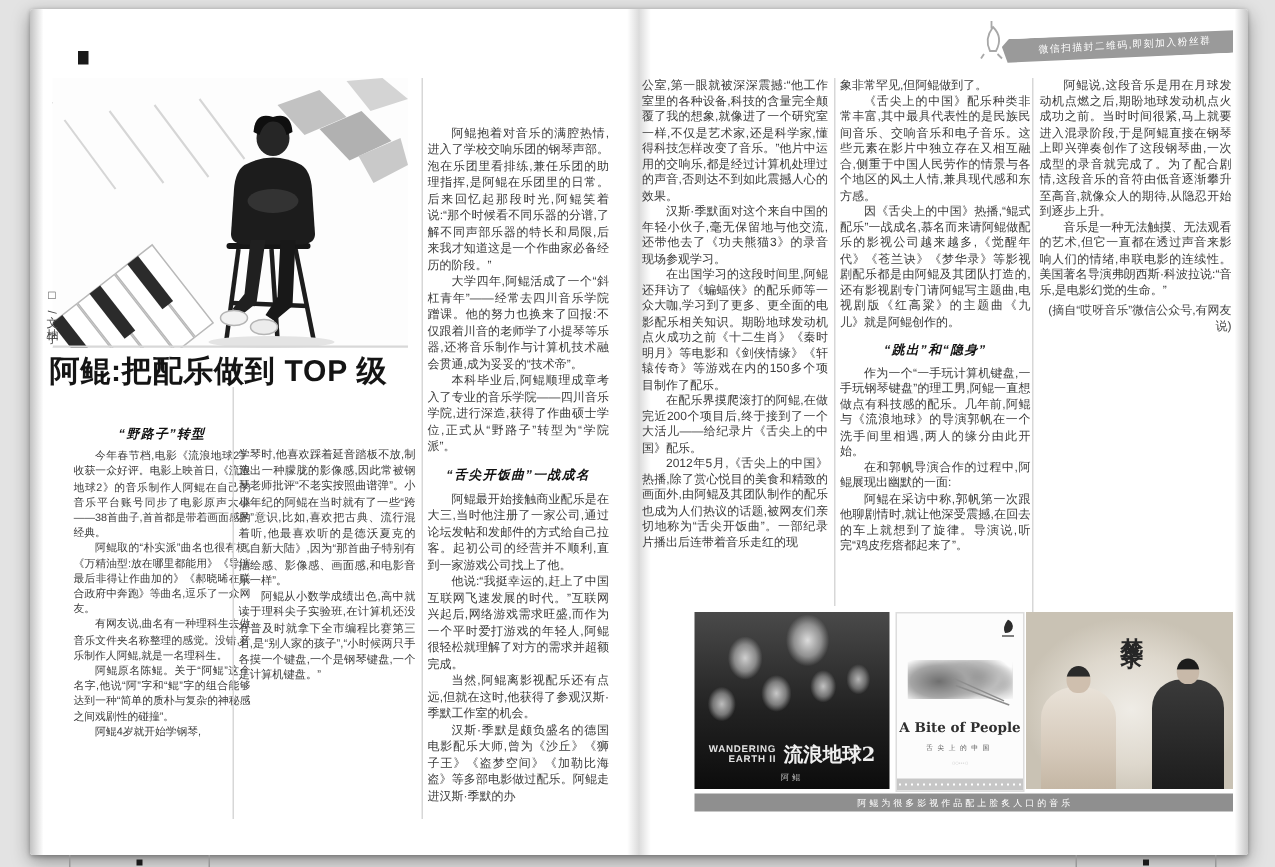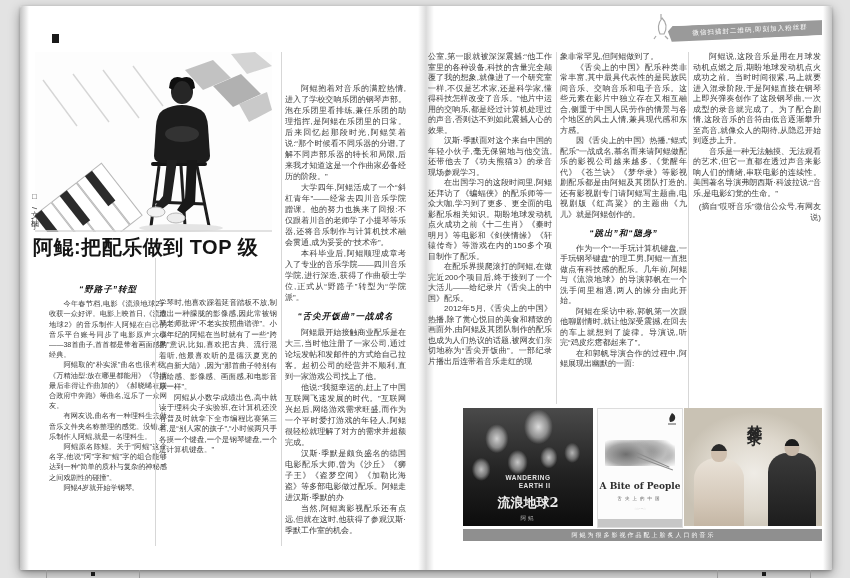--- a/index.html
+++ b/index.html
@@ -56,21 +56,21 @@
   .poster{position:absolute;overflow:hidden;}
   .poster1{background:
     radial-gradient(16px 20px at 26% 26%,#cfcfcf 0%,#8a8a8a 45%,rgba(0,0,0,0) 72%),
     radial-gradient(20px 24px at 58% 16%,#dcdcdc 0%,#909090 45%,rgba(0,0,0,0) 72%),
     radial-gradient(13px 16px at 14% 52%,#bdbdbd 0%,#777 45%,rgba(0,0,0,0) 72%),
     radial-gradient(14px 17px at 42% 46%,#c8c8c8 0%,#7d7d7d 45%,rgba(0,0,0,0) 72%),
     radial-gradient(12px 15px at 66% 42%,#c2c2c2 0%,#767676 45%,rgba(0,0,0,0) 72%),
     radial-gradient(11px 14px at 84% 38%,#b5b5b5 0%,#6e6e6e 45%,rgba(0,0,0,0) 72%),
     linear-gradient(180deg,#4a4a4a 0%,#222 55%,#0c0c0c 100%);}
   .p1-text{position:absolute;left:0;right:0;bottom:14px;display:flex;
-    justify-content:center;align-items:center;gap:5px;flex-direction:column;}
+    justify-content:center;align-items:center;gap:5px;}
   .p1-en{color:#e3e3e3;font-weight:bold;font-size:6.5px;line-height:7.5px;
     text-align:right;letter-spacing:.5px;}
   .p1-cn{color:#f0f0f0;font-weight:bold;font-size:13px;font-family:"DejaVu Serif",serif;}
   .p1-credit{position:absolute;left:0;right:0;bottom:4px;text-align:center;
     color:#bdbdbd;font-size:5.5px;letter-spacing:2px;}
   .poster2{background:#fcfcfc;border:1px solid #ddd;}
   .p2-logo{position:absolute;right:5px;top:4px;width:10px;height:13px;}
   .p2-ink{position:absolute;left:8%;right:8%;top:26%;height:22%;
     background:
       radial-gradient(60% 90% at 30% 55%,#6f6f6f 0%,#a5a5a5 45%,rgba(255,255,255,0) 75%),
@@ -197,22 +197,22 @@
       <p>阿鲲从小数学成绩出色,高中就读于理科尖子实验班,在计算机还没有普及时就拿下全市编程比赛第三名,是“别人家的孩子”,“小时候两只手各摸一个键盘,一个是钢琴键盘,一个是计算机键盘。”</p>
     </div>
     <div class="vrule" style="left:261px;top:46px;height:494px;"></div>
     <div class="col c-l3" style="left:265px;top:46px;width:121px;height:496px;">
       <p>阿鲲抱着对音乐的满腔热情,进入了学校交响乐团的钢琴声部。泡在乐团里看排练,兼任乐团的助理指挥,是阿鲲在乐团里的日常。后来回忆起那段时光,阿鲲笑着说:“那个时候看不同乐器的分谱,了解不同声部乐器的特长和局限,后来我才知道这是一个作曲家必备经历的阶段。”</p>
       <p>大学四年,阿鲲活成了一个“斜杠青年”——经常去四川音乐学院蹭课。他的努力也换来了回报:不仅跟着川音的老师学了小提琴等乐器,还将音乐制作与计算机技术融会贯通,成为妥妥的“技术帝”。</p>
       <p>本科毕业后,阿鲲顺理成章考入了专业的音乐学院——四川音乐学院,进行深造,获得了作曲硕士学位,正式从“野路子”转型为“学院派”。</p>
       <h3>“舌尖开饭曲”一战成名</h3>
       <p>阿鲲最开始接触商业配乐是在大三,当时他注册了一家公司,通过论坛发帖和发邮件的方式给自己拉客。起初公司的经营并不顺利,直到一家游戏公司找上了他。</p>
       <p>他说:“我挺幸运的,赶上了中国互联网飞速发展的时代。”互联网兴起后,网络游戏需求旺盛,而作为一个平时爱打游戏的年轻人,阿鲲很轻松就理解了对方的需求并超额完成。</p>
+      <p>当然,阿鲲离影视配乐还有点远,但就在这时,他获得了参观汉斯·季默工作室的机会。</p>
       <p>汉斯·季默是颇负盛名的德国电影配乐大师,曾为《沙丘》《狮子王》《盗梦空间》《加勒比海盗》等多部电影做过配乐。阿鲲走进汉斯·季默的办</p>
-      <p>当然,阿鲲离影视配乐还有点远,但就在这时,他获得了参观汉斯·季默工作室的机会。</p>
     </div>
 
     <div class="abs footer" style="left:13px;top:544px;">
       <span class="pgnum">4</span>
       <span class="fsep"></span>
       <span class="fmag">青年文摘</span>
       <span class="fsq"></span>
       <span class="fiss">2023·4月上</span>
       <span class="fsep"></span>
     </div>
@@ -238,22 +238,22 @@
       <p>在配乐界摸爬滚打的阿鲲,在做完近200个项目后,终于接到了一个大活儿——给纪录片《舌尖上的中国》配乐。</p>
       <p>2012年5月,《舌尖上的中国》热播,除了赏心悦目的美食和精致的画面外,由阿鲲及其团队制作的配乐也成为人们热议的话题,被网友们亲切地称为“舌尖开饭曲”。一部纪录片播出后连带着音乐走红的现</p>
     </div>
     <div class="vrule" style="left:536px;top:46px;height:352px;"></div>
     <div class="col c-r" style="left:540px;top:46px;width:127px;height:358px;">
       <p class="cont">象非常罕见,但阿鲲做到了。</p>
       <p>《舌尖上的中国》配乐种类非常丰富,其中最具代表性的是民族民间音乐、交响音乐和电子音乐。这些元素在影片中独立存在又相互融合,侧重于中国人民劳作的情景与各个地区的风土人情,兼具现代感和东方感。</p>
       <p>因《舌尖上的中国》热播,“鲲式配乐”一战成名,慕名而来请阿鲲做配乐的影视公司越来越多,《觉醒年代》《苍兰诀》《梦华录》等影视剧配乐都是由阿鲲及其团队打造的,还有影视剧专门请阿鲲写主题曲,电视剧版《红高粱》的主题曲《九儿》就是阿鲲创作的。</p>
       <h3>“跳出”和“隐身”</h3>
       <p>作为一个“一手玩计算机键盘,一手玩钢琴键盘”的理工男,阿鲲一直想做点有科技感的配乐。几年前,阿鲲与《流浪地球》的导演郭帆在一个洗手间里相遇,两人的缘分由此开始。</p>
+      <p>在和郭帆导演合作的过程中,阿鲲展现出幽默的一面:</p>
       <p>阿鲲在采访中称,郭帆第一次跟他聊剧情时,就让他深受震撼,在回去的车上就想到了旋律。导演说,听完“鸡皮疙瘩都起来了”。</p>
-      <p>在和郭帆导演合作的过程中,阿鲲展现出幽默的一面:</p>
     </div>
     <div class="vrule" style="left:668px;top:46px;height:356px;"></div>
     <div class="col c-r" style="left:673px;top:46px;width:128px;height:358px;">
       <p>阿鲲说,这段音乐是用在月球发动机点燃之后,期盼地球发动机点火成功之前。当时时间很紧,马上就要进入混录阶段,于是阿鲲直接在钢琴上即兴弹奏创作了这段钢琴曲,一次成型的录音就完成了。为了配合剧情,这段音乐的音符由低音逐渐攀升至高音,就像众人的期待,从隐忍开始到逐步上升。</p>
       <p>音乐是一种无法触摸、无法观看的艺术,但它一直都在透过声音来影响人们的情绪,串联电影的连续性。美国著名导演弗朗西斯·科波拉说:“音乐,是电影幻觉的生命。”</p>
       <p class="attr">(摘自“哎呀音乐”微信公众号,有网友说)</p>
     </div>
 
     <div class="poster poster1" style="left:443px;top:402px;width:130px;height:118px;">
       <div class="p1-text">

